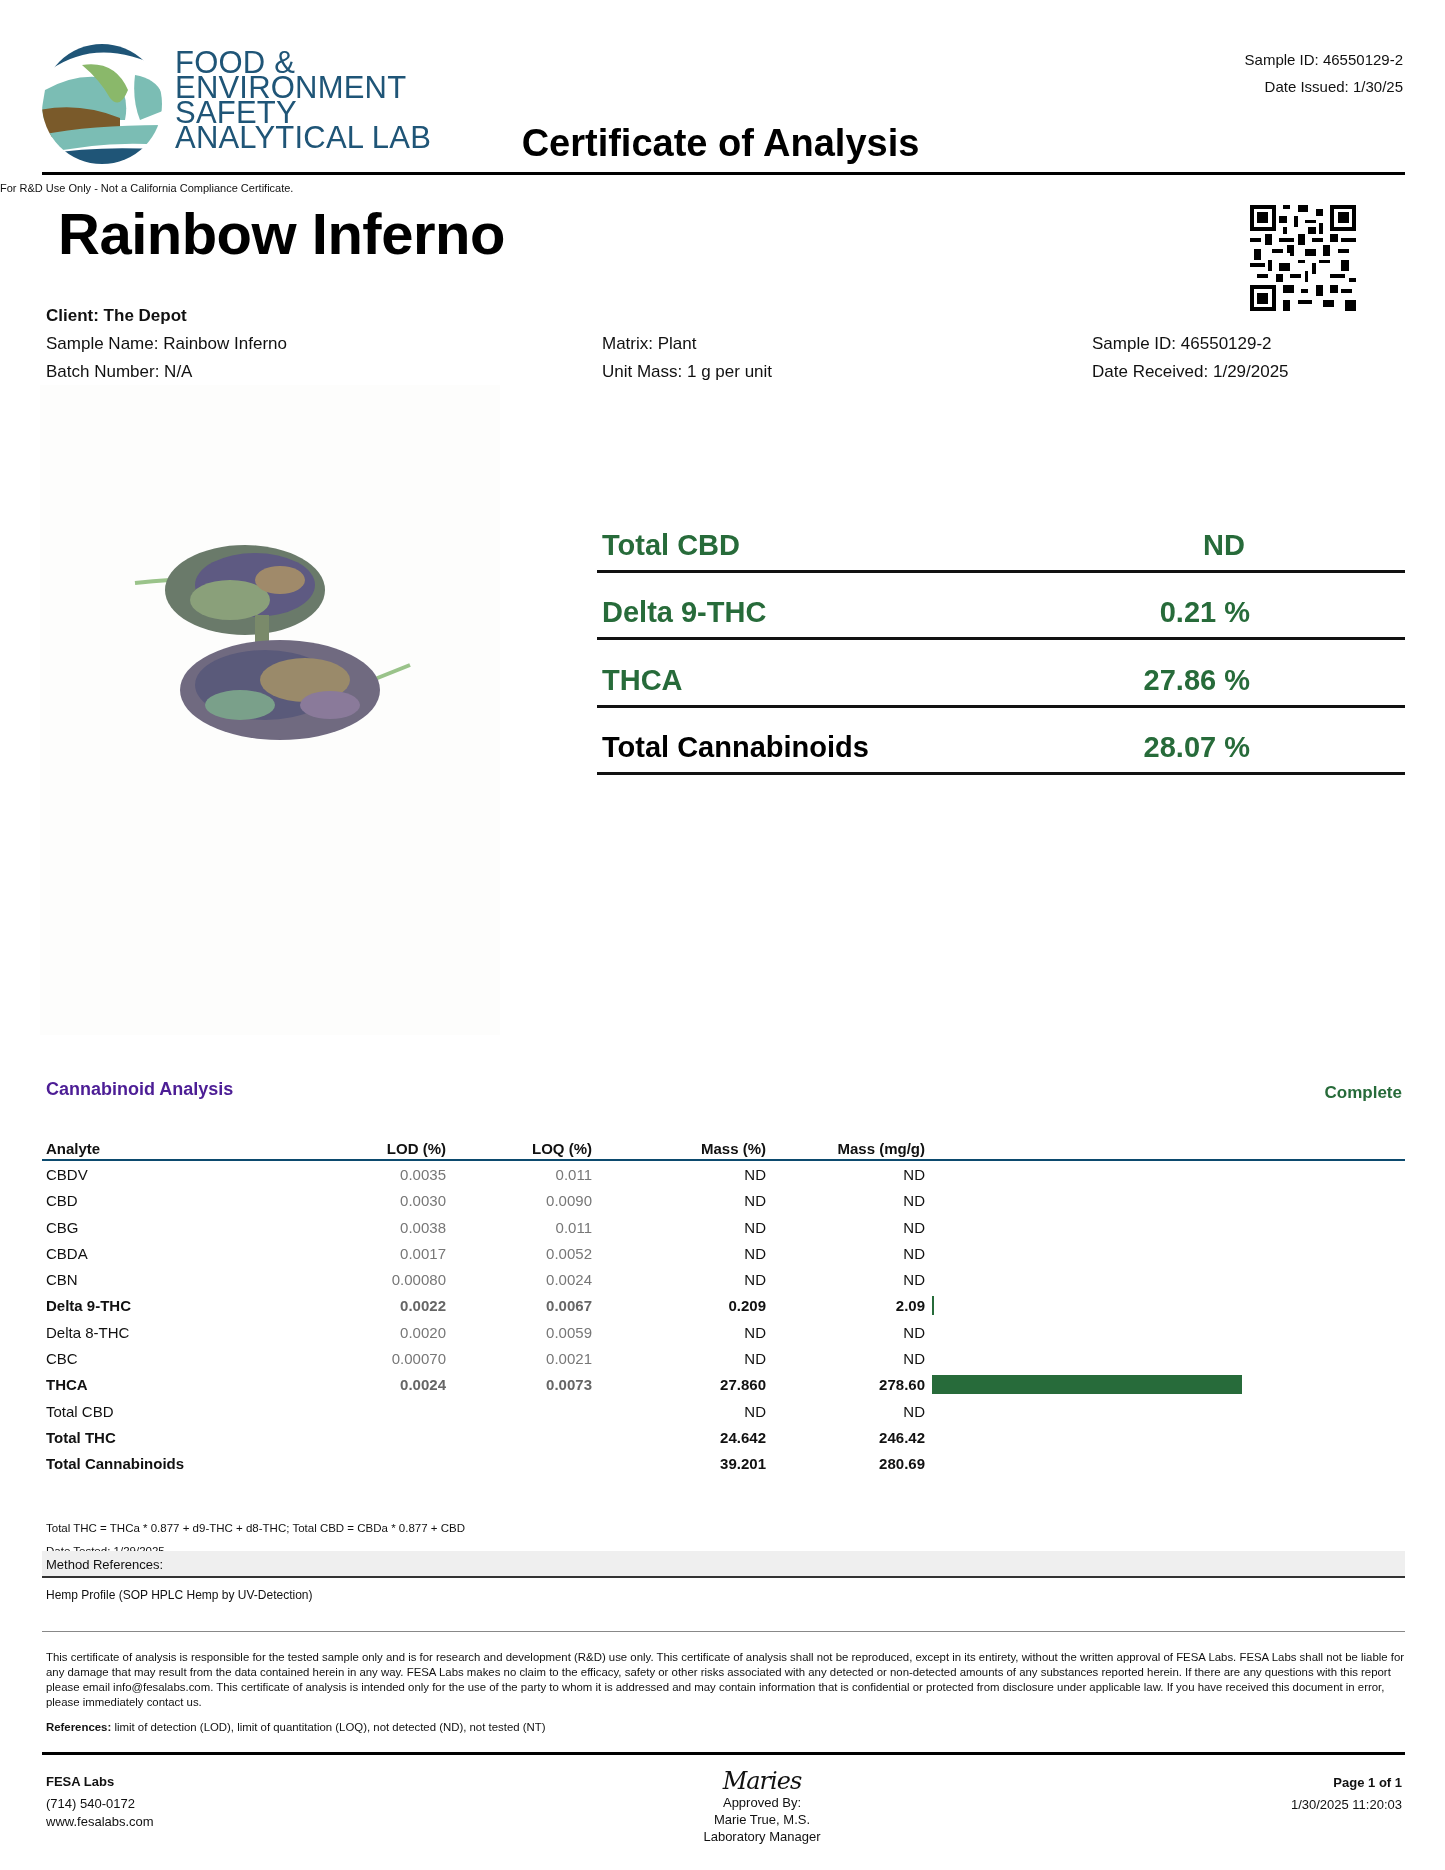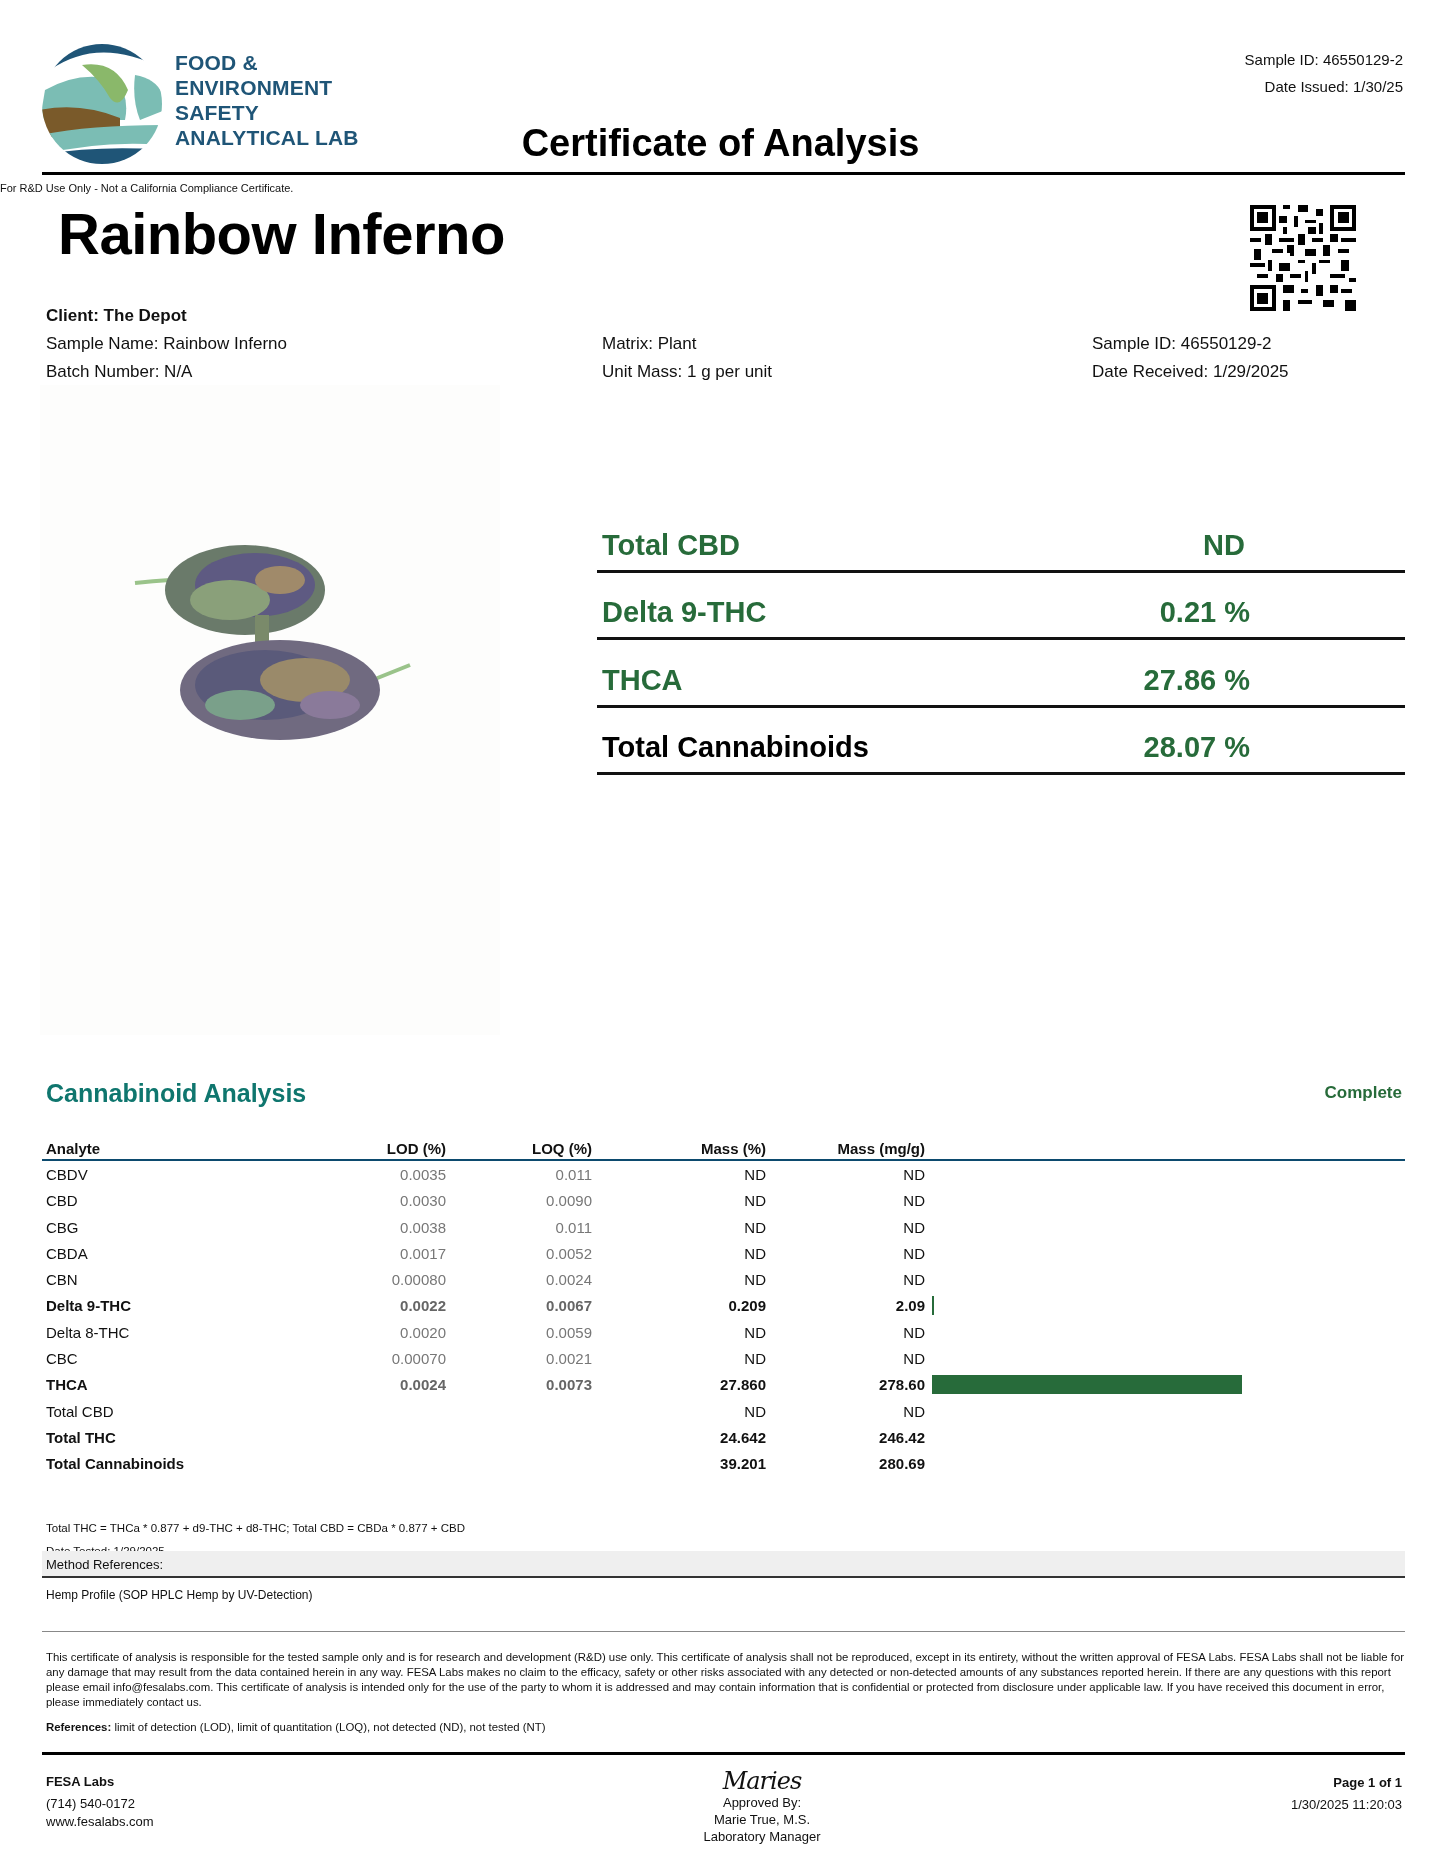--- a/index.html
+++ b/index.html
@@ -2,21 +2,21 @@
 <html><head>
 <meta charset="utf-8">
 <style>
   * { box-sizing: border-box; margin: 0; padding: 0; }
   html, body { width: 1445px; height: 1870px; background: #ffffff; overflow: hidden; }
   body { position: relative; font-family: "Liberation Sans", "DejaVu Sans", sans-serif; color: #111; }
   .abs { position: absolute; }
 
   
   .logo { left: 40px; top: 40px; width: 340px; height: 125px; }
-  .logo-text { left: 175px; top: 50px; font-size: 21px; line-height: 25px; color: #1f5577; font-weight: bold; letter-spacing: 0.2px; }
+  .logo-text { left: 175px; top: 50px; font-size: 31px; line-height: 25px; color: #1f5577; font-weight: normal; letter-spacing: 0.2px; }
   .logo-text div { white-space: nowrap; }
   .meta-top { right: 42px; top: 46px; text-align: right; font-size: 15px; line-height: 27px; color: #111; }
   .doc-title { left: 0; width: 1445px; top: 122px; text-align: center; padding-left: 0; font-size: 38px; font-weight: bold; color: #000; }
   .doc-title span { position: relative; left: -2px; }
   .top-rule { left: 42px; top: 172px; width: 1363px; height: 3px; background: #000; }
   .rd-note { left: 0; width: 1445px; top: 182px; text-align: left; font-size: 11px; color: #111; }
 
   .sample-title { left: 46px; top: 200px; font-size: 58px; font-weight: bold; color: #000; letter-spacing: -0.5px; margin-left: 12px; }
   .qr { left: 1250px; top: 205px; width: 106px; height: 106px; }
 
@@ -30,21 +30,21 @@
   .product-img { left: 40px; top: 385px; width: 460px; height: 650px; background: #fdfdfc; }
 
   
   .summary { left: 597px; top: 505px; width: 808px; }
   .sum-row { position: relative; height: 67.5px; border-bottom: 3px solid #111; }
   .sum-label { position: absolute; left: 5px; bottom: 8px; font-size: 29px; font-weight: bold; color: #276b3a; }
   .sum-label.black { color: #000; }
   .sum-value { position: absolute; right: 155px; bottom: 8px; font-size: 29px; font-weight: bold; color: #276b3a; text-align: right; }
 
   
-  .section-title { left: 46px; top: 1079px; font-size: 25px; font-weight: bold; color: #0f766e; }
+  .section-title { left: 46px; top: 1079px; font-size: 18px; font-weight: bold; color: #4c1d95; }
   .section-status { right: 43px; top: 1083px; font-size: 17px; font-weight: bold; color: #276b3a; }
 
   .table { left: 42px; top: 1135px; width: 1363px; }
   .thead { position: relative; height: 26px; border-bottom: 2px solid #0c4a6e; font-size: 15px; font-weight: bold; color: #111; }
   .trow { position: relative; height: 26.3px; font-size: 15px; color: #111; }
   .trow.bold { font-weight: bold; }
   .c-analyte { position: absolute; left: 4px; top: 5px; }
   .c-lod { position: absolute; right: 959px; top: 5px; text-align: right; }
   .c-loq { position: absolute; right: 813px; top: 5px; text-align: right; }
   .c-mass { position: absolute; right: 639px; top: 5px; text-align: right; }

